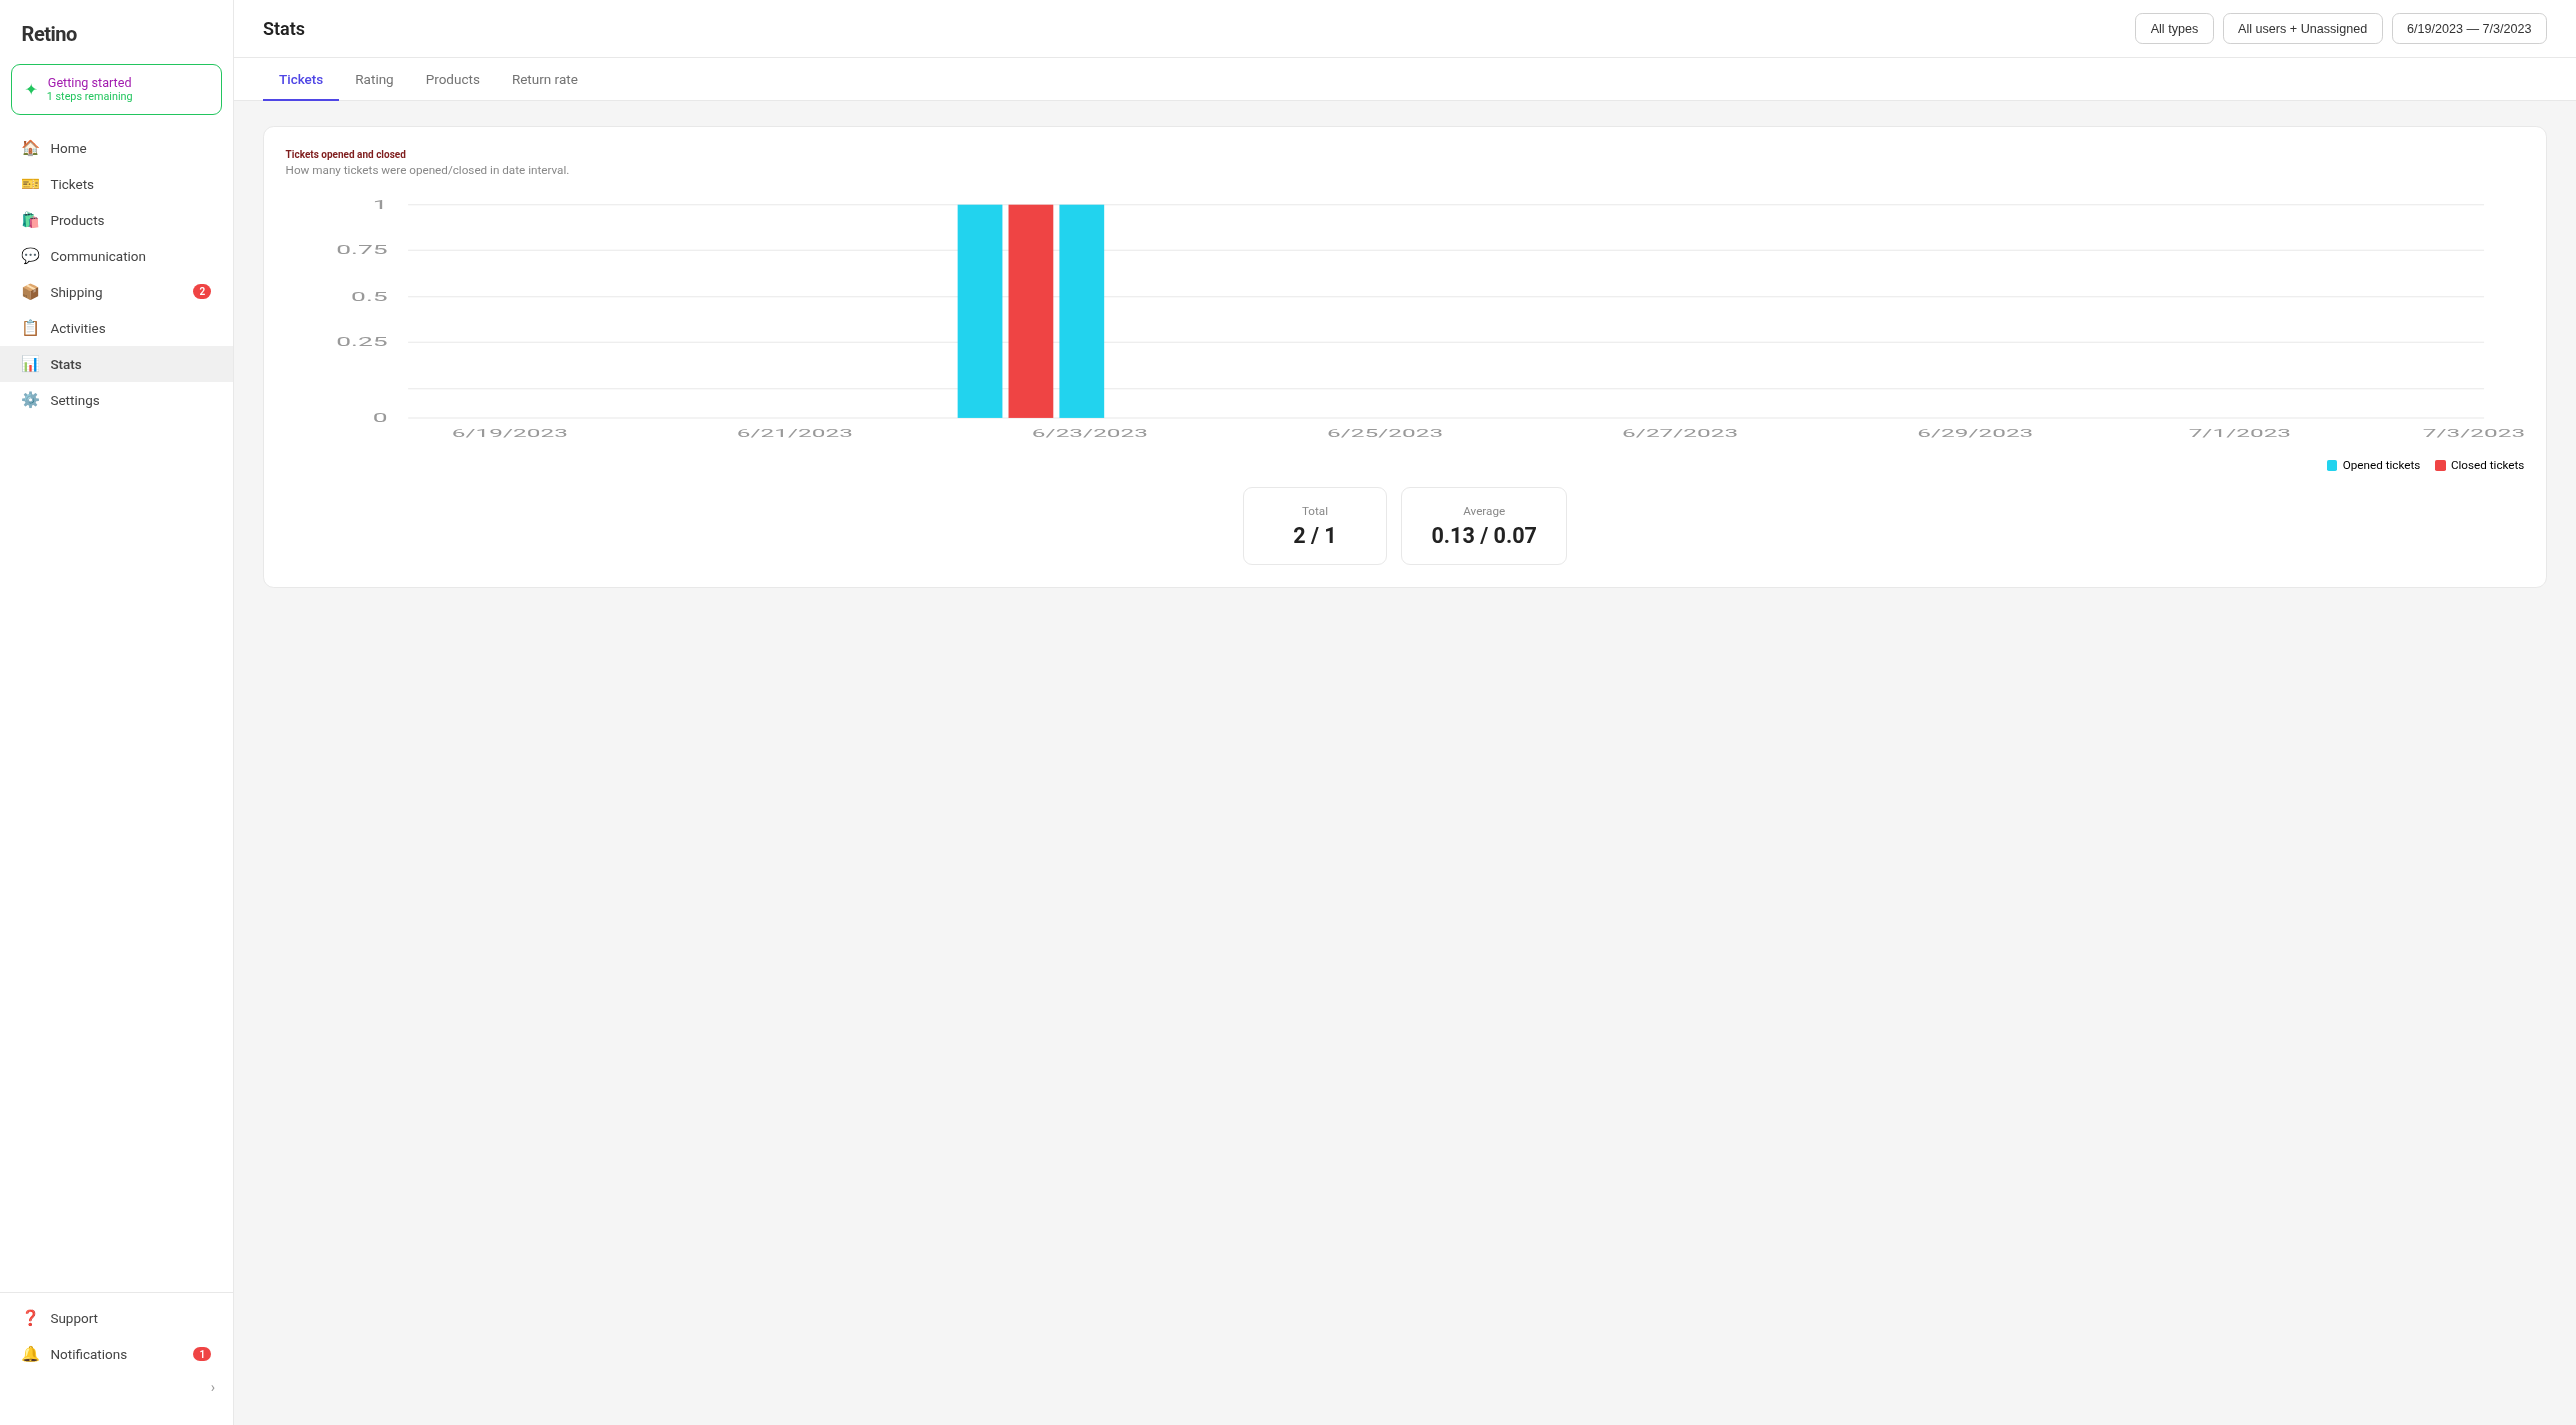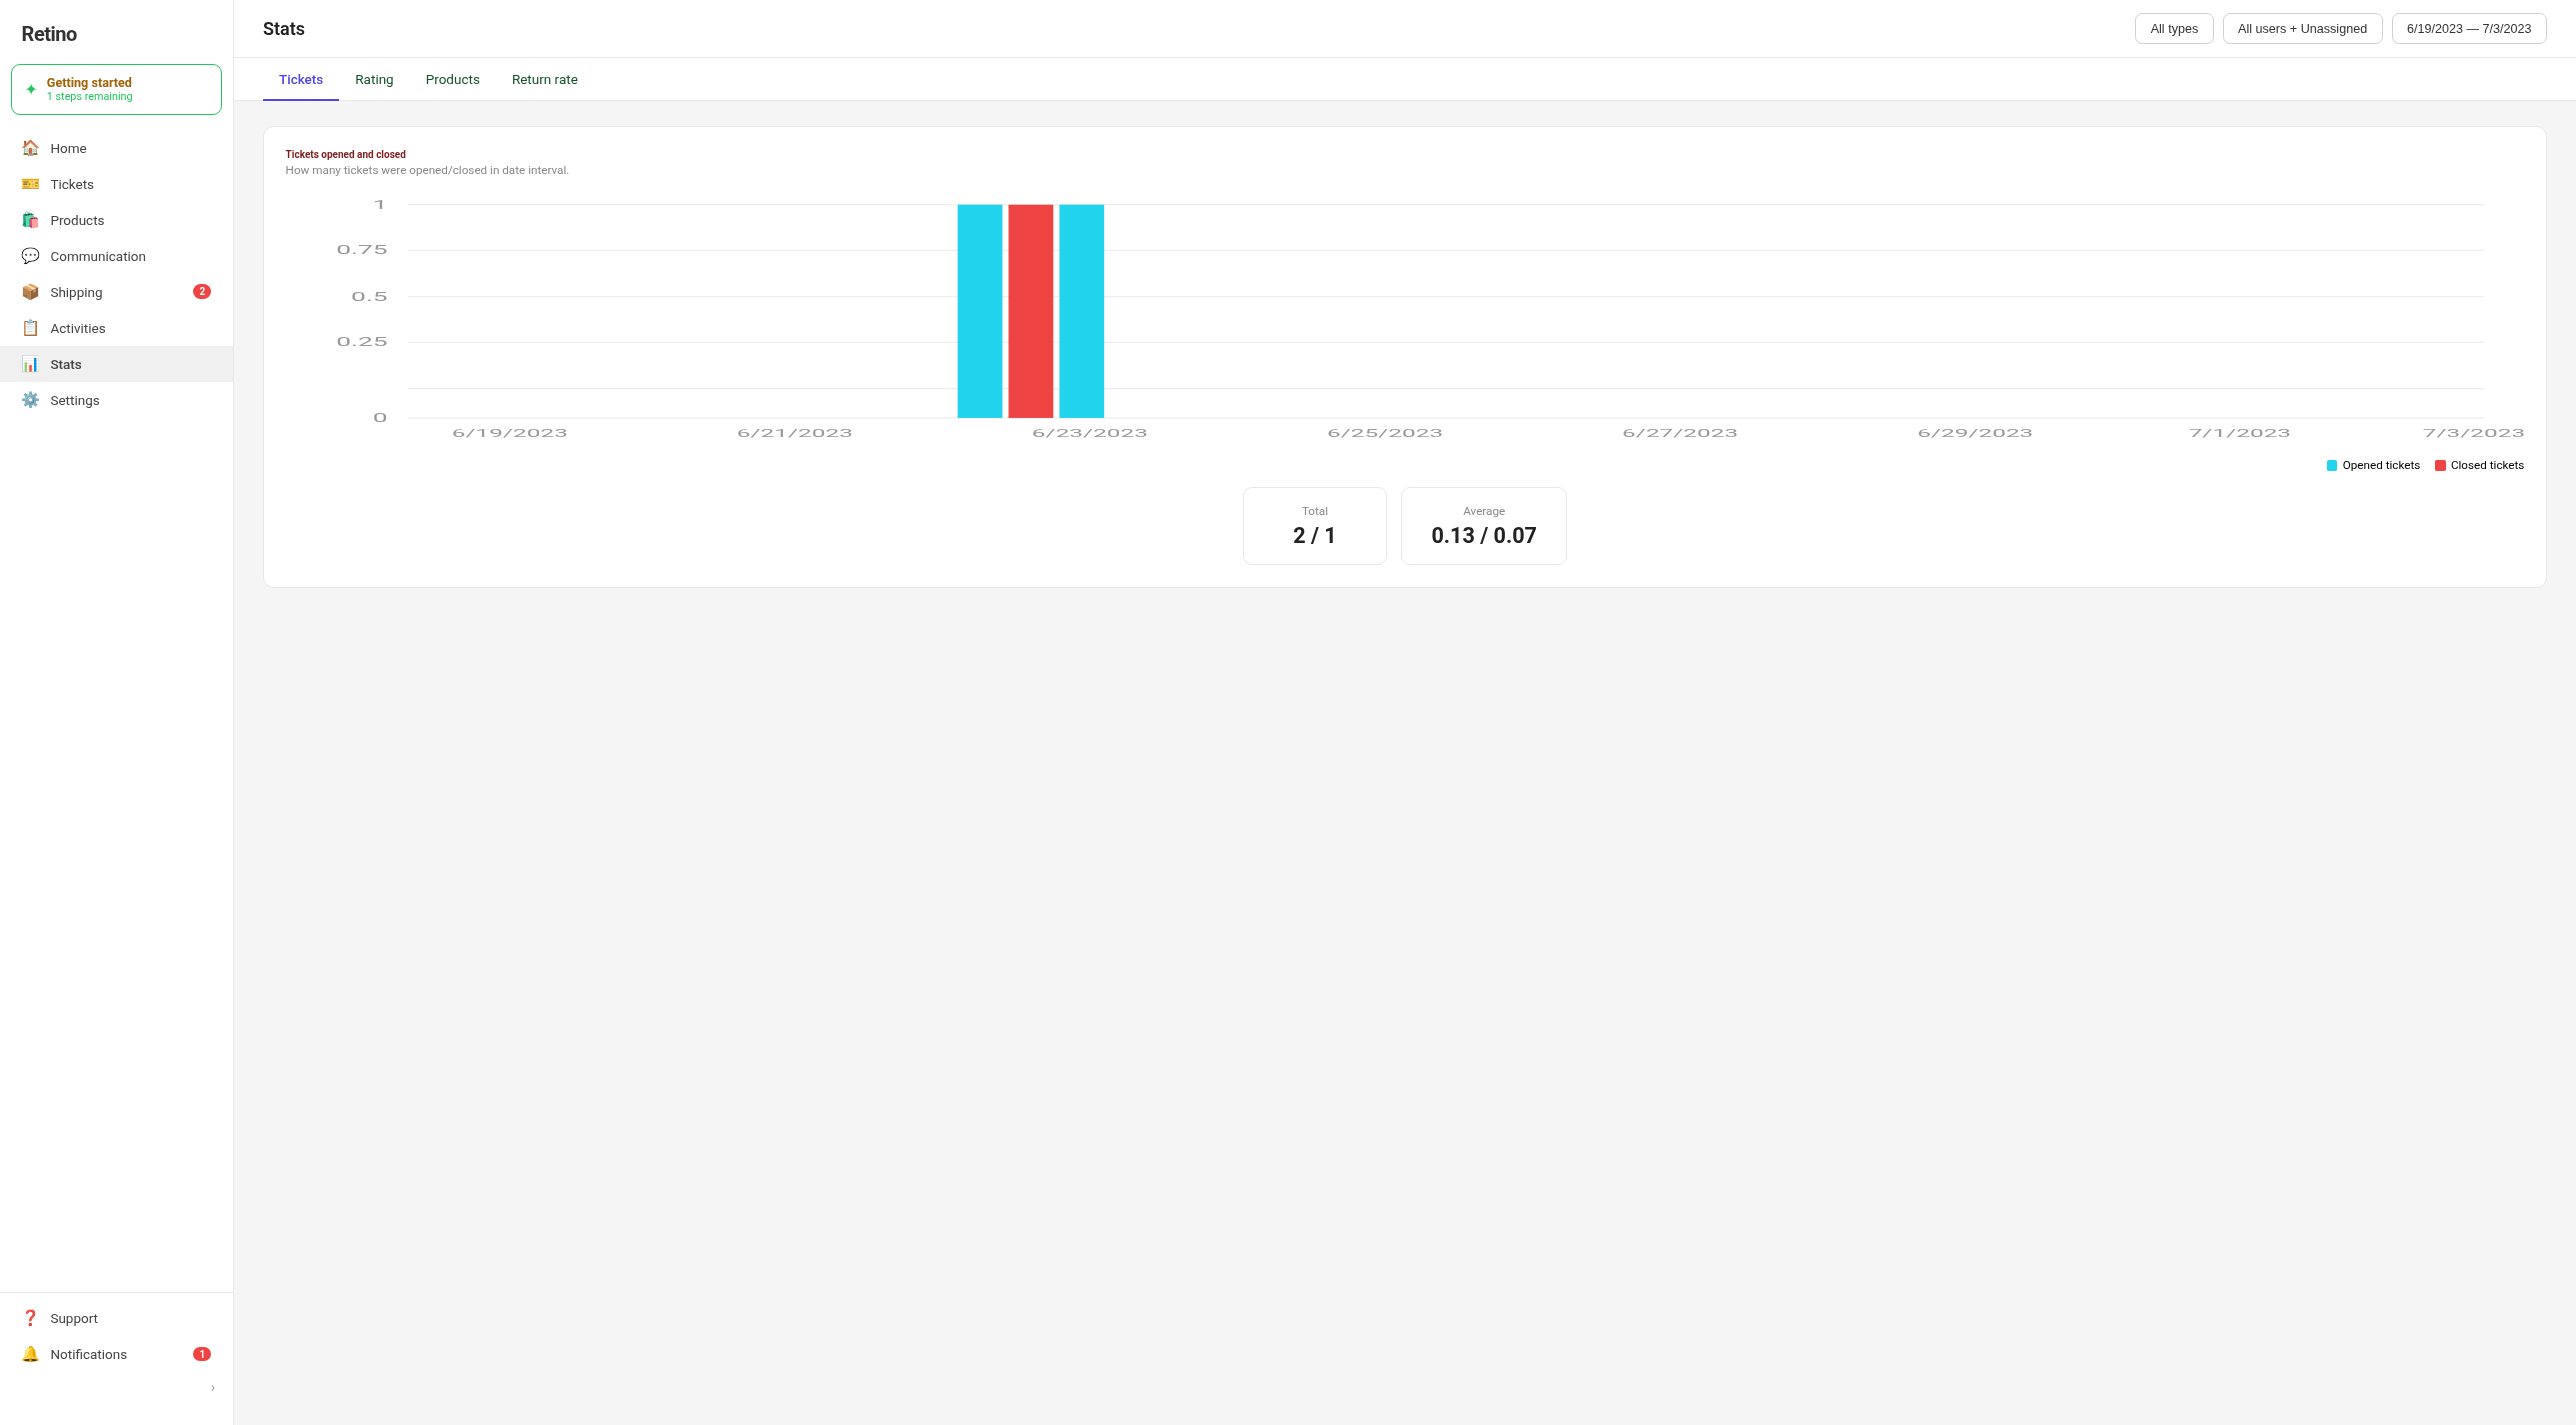--- a/index.html
+++ b/index.html
@@ -35,22 +35,23 @@
       cursor: pointer;
       background: #fff;
     }
     .getting-started-card .gs-icon {
       color: #22c55e;
       font-size: 16px;
       flex-shrink: 0;
     }
     .getting-started-card .gs-text .gs-title {
       font-size: 12.6px;
-      font-weight: 700;
-      color: #a16207;
+      font-weight: 400;
+      color: #a21caf;
+      text-align: center;
     }
     .getting-started-card .gs-text .gs-sub {
       font-size: 10.8px;
       color: #22c55e;
     }
     .nav-item {
       display: flex;
       align-items: center;
       gap: 10.8px;
       padding: 9px 21.6px;
@@ -127,21 +128,21 @@
     .tabs-bar {
       background: #fff;
       border-bottom: 0.9px solid #e8e8e8;
       padding: 0 29px;
       display: flex;
       gap: 0;
     }
     .tab {
       padding: 12.6px 16px;
       font-size: 13.5px;
-      color: #14532d;
+      color: #737373;
       cursor: pointer;
       border-bottom: 2.3px solid transparent;
       margin-bottom: -0.9px;
     }
     .tab.active {
       color: #4f46e5;
       border-bottom-color: #4f46e5;
       font-weight: 500;
     }
 

